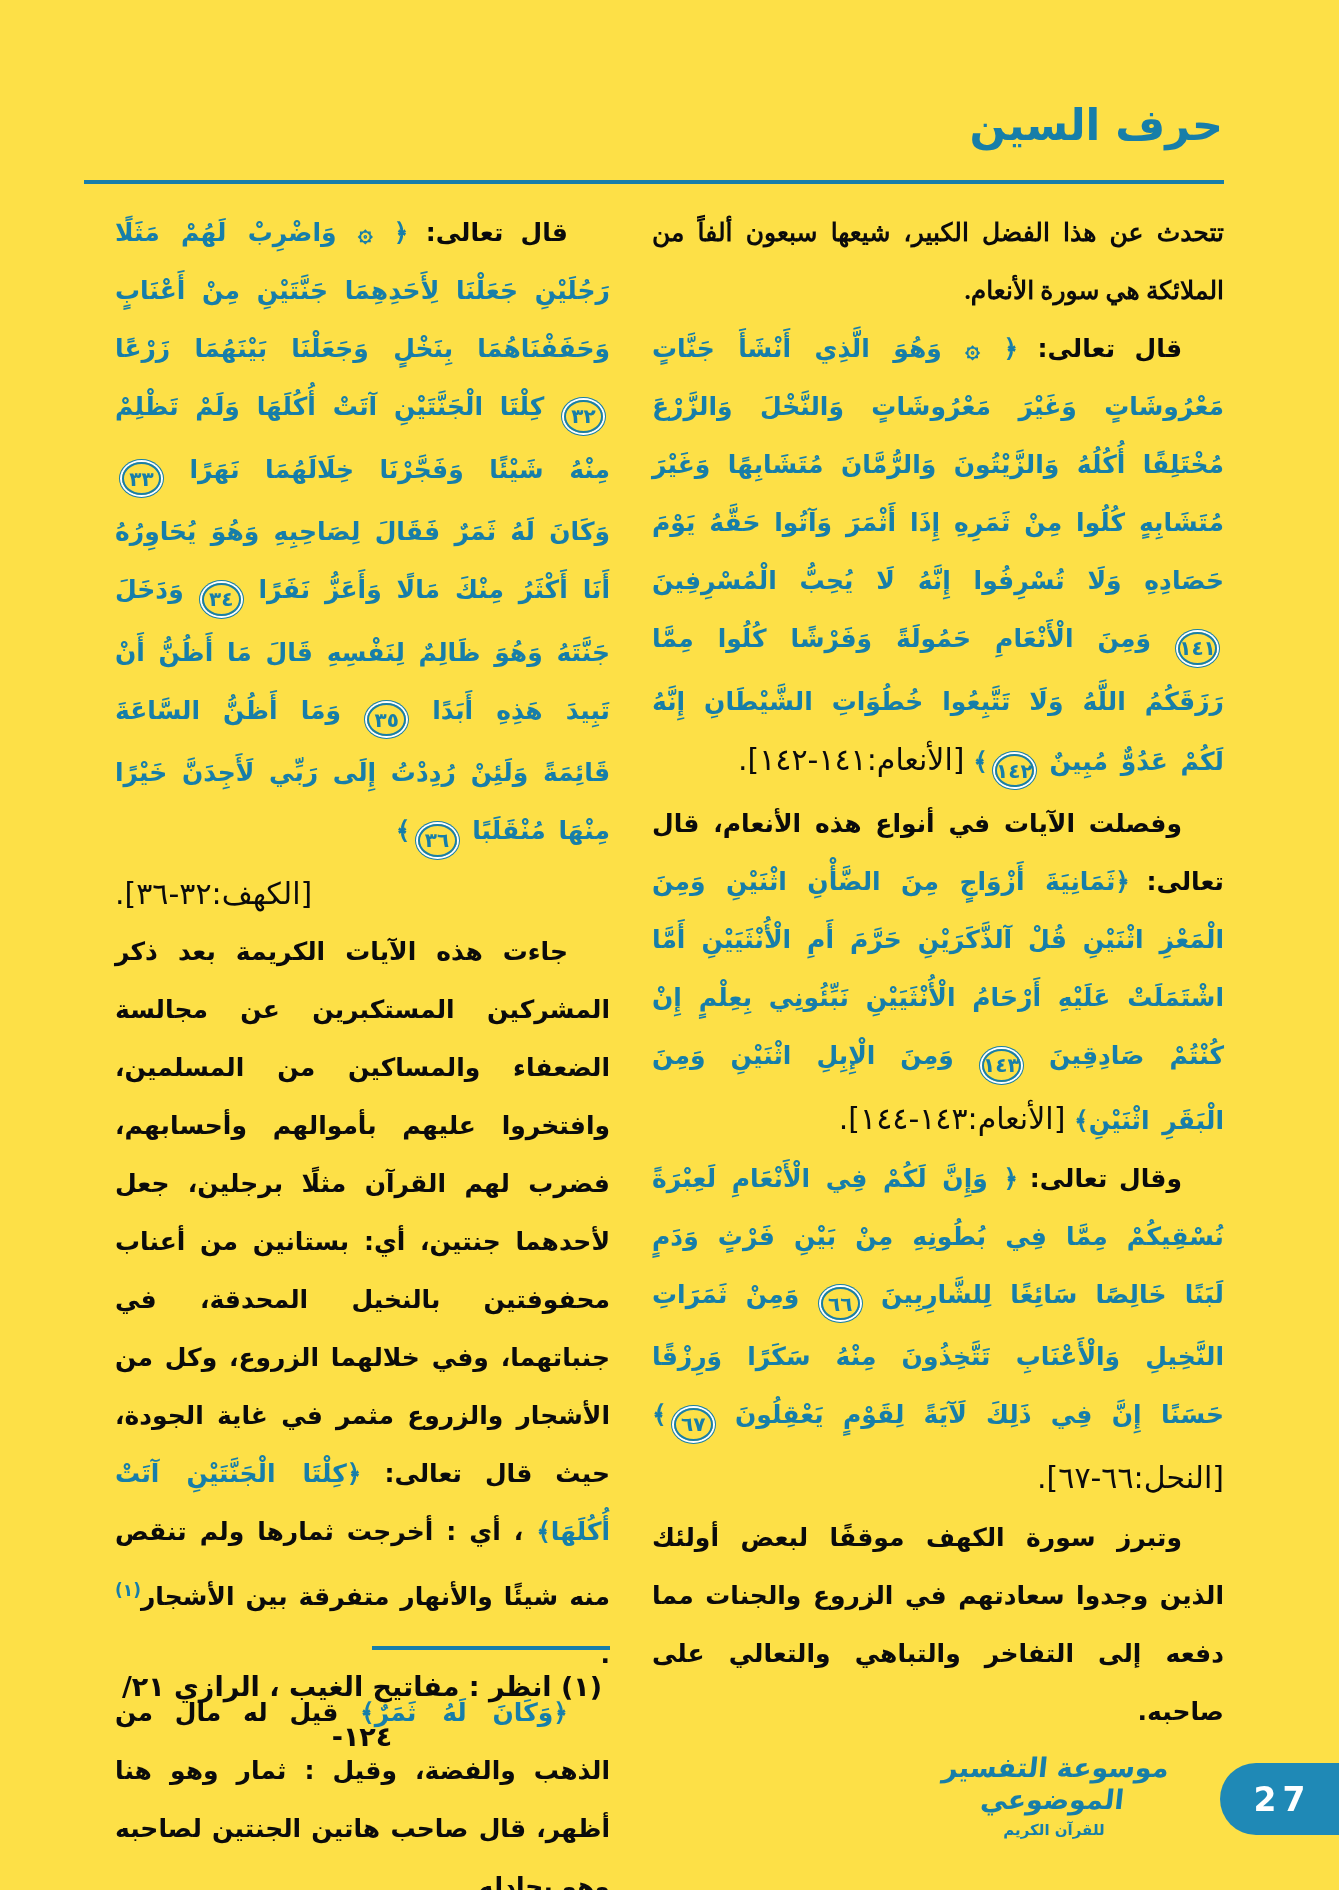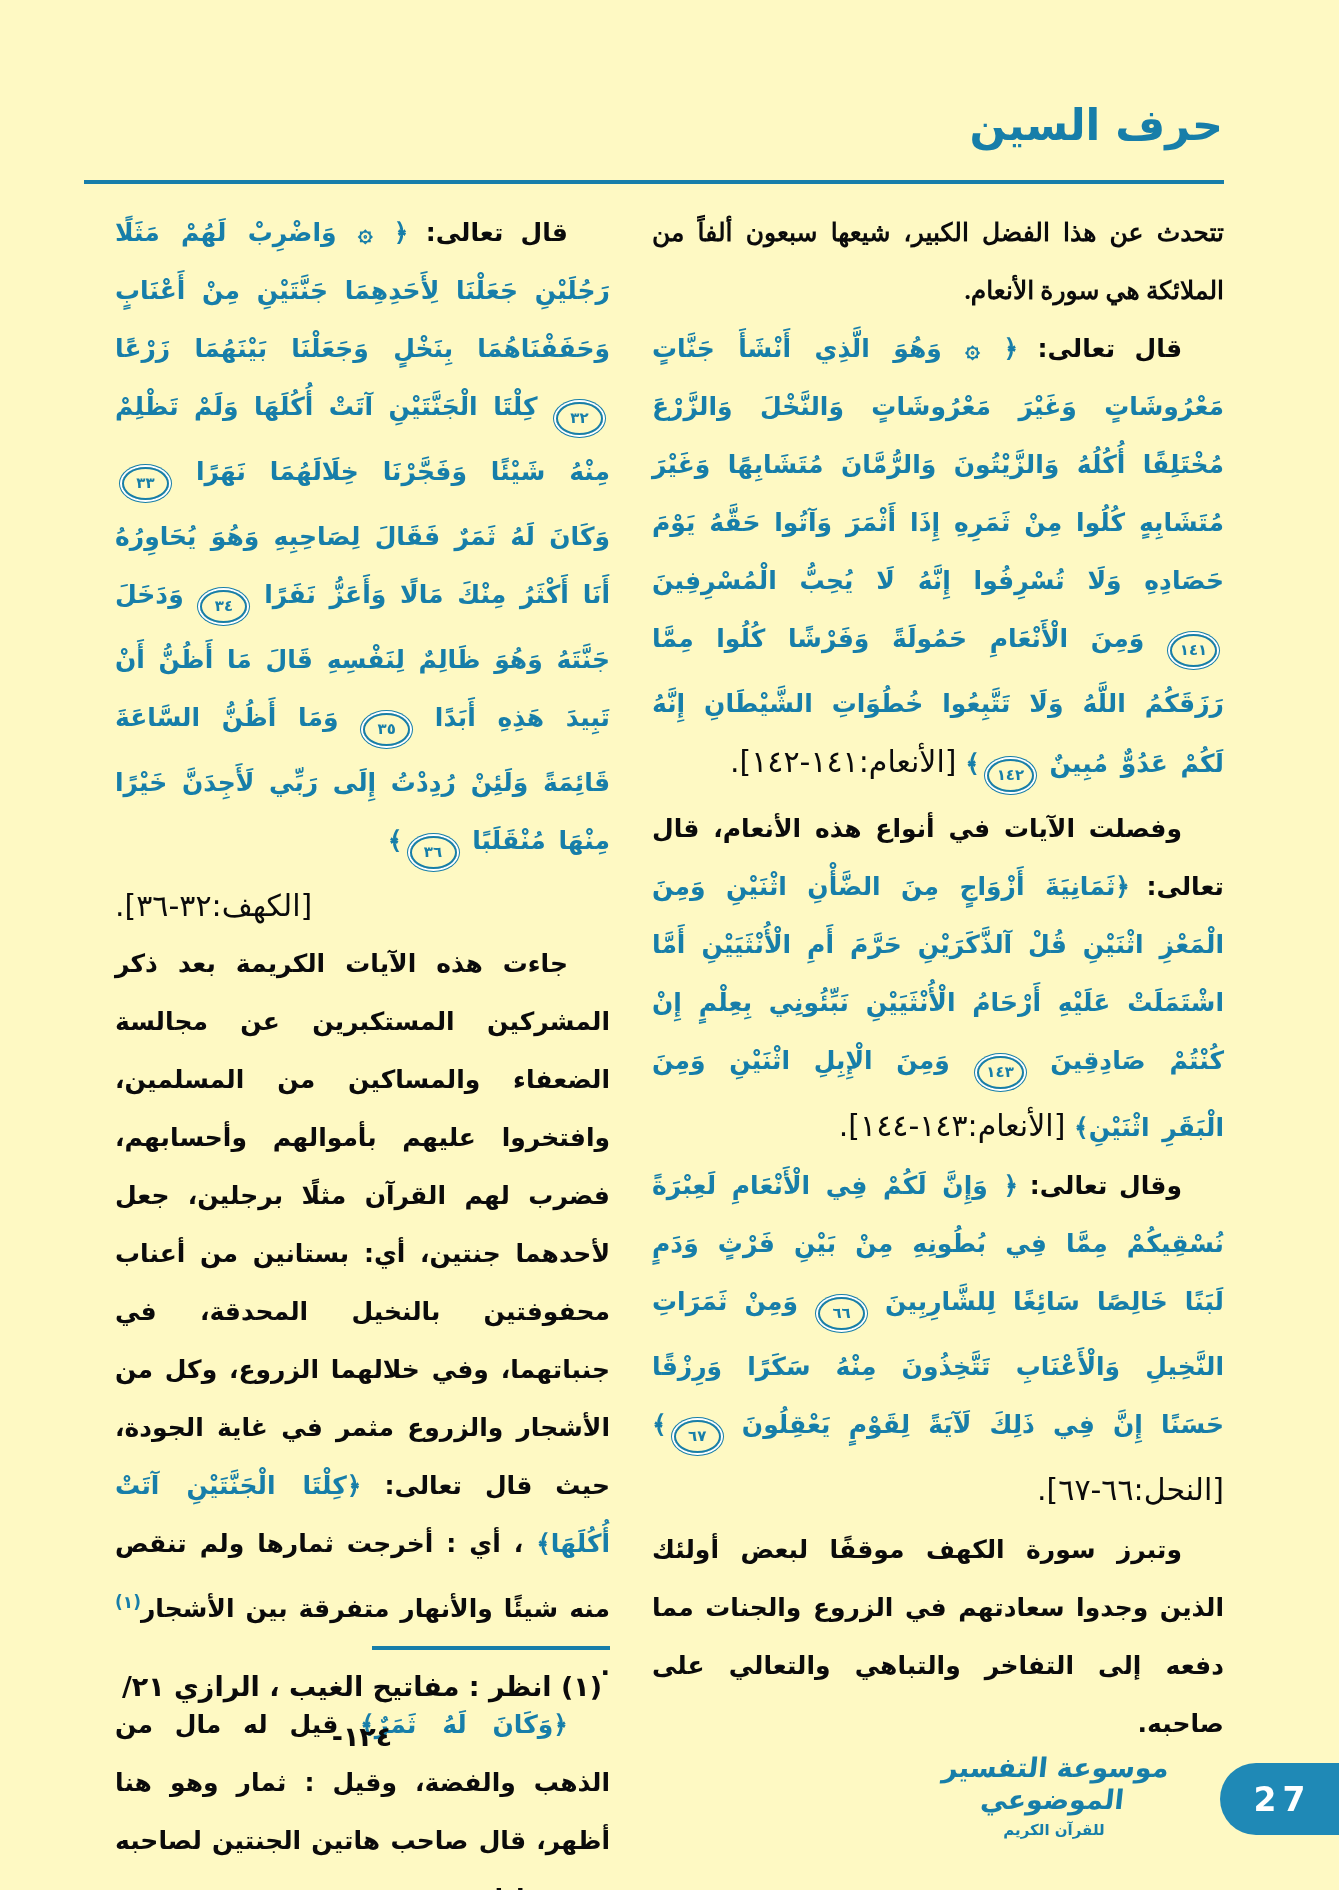--- a/index.html
+++ b/index.html
@@ -6,21 +6,21 @@
     --accent:#177ea9;
     --badge:#1f89b6;
     --ink:#0b0b0b;
   }
   *{margin:0;padding:0;box-sizing:border-box;}
   html,body{background:#ffffff;}
   body{font-family:"DejaVu Sans",sans-serif;}
   .page{
     position:relative;
     width:1339px;height:1890px;
-    background:#fef9c3;
+    background:#fde047;
     overflow:hidden;
     direction:rtl;
   }
   
   .chapter-title{
     position:absolute;top:100px;right:116px;
     color:var(--accent);
     font-size:43px;font-weight:700;
     letter-spacing:1px;
   }
@@ -49,27 +49,27 @@
     word-spacing:4px;
   }
   .cite{
     color:var(--ink);
     font-weight:400;
     font-size:30px;
   }
   .cite-line{display:block;text-indent:0;text-align:left;}
   .aya{
     display:inline-flex;align-items:center;justify-content:center;
-    width:47px;height:33px;
+    width:39px;height:33px;
     margin:8px 7px;
     border:2px solid var(--accent);
     border-radius:50%;
     box-shadow:0 0 0 2px #ffffff,0 0 0 3px var(--accent);
     color:var(--accent);
-    font-size:15px;font-weight:700;
+    font-size:20px;font-weight:700;
     line-height:1;
     vertical-align:-8px;
     text-indent:0;
   }
   .fn-ref{
     color:var(--accent);
     font-size:17px;
     vertical-align:super;
     font-weight:700;
   }

